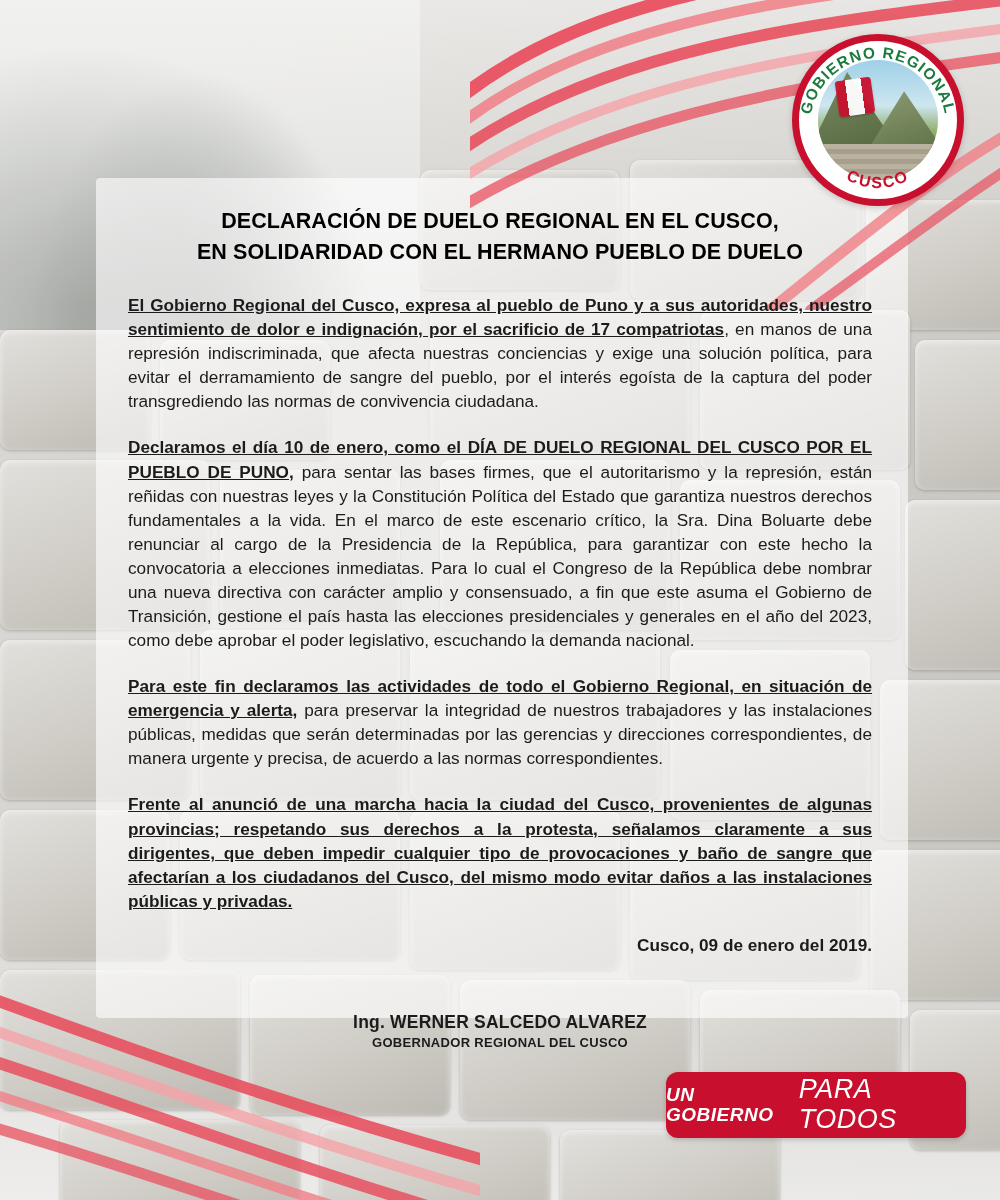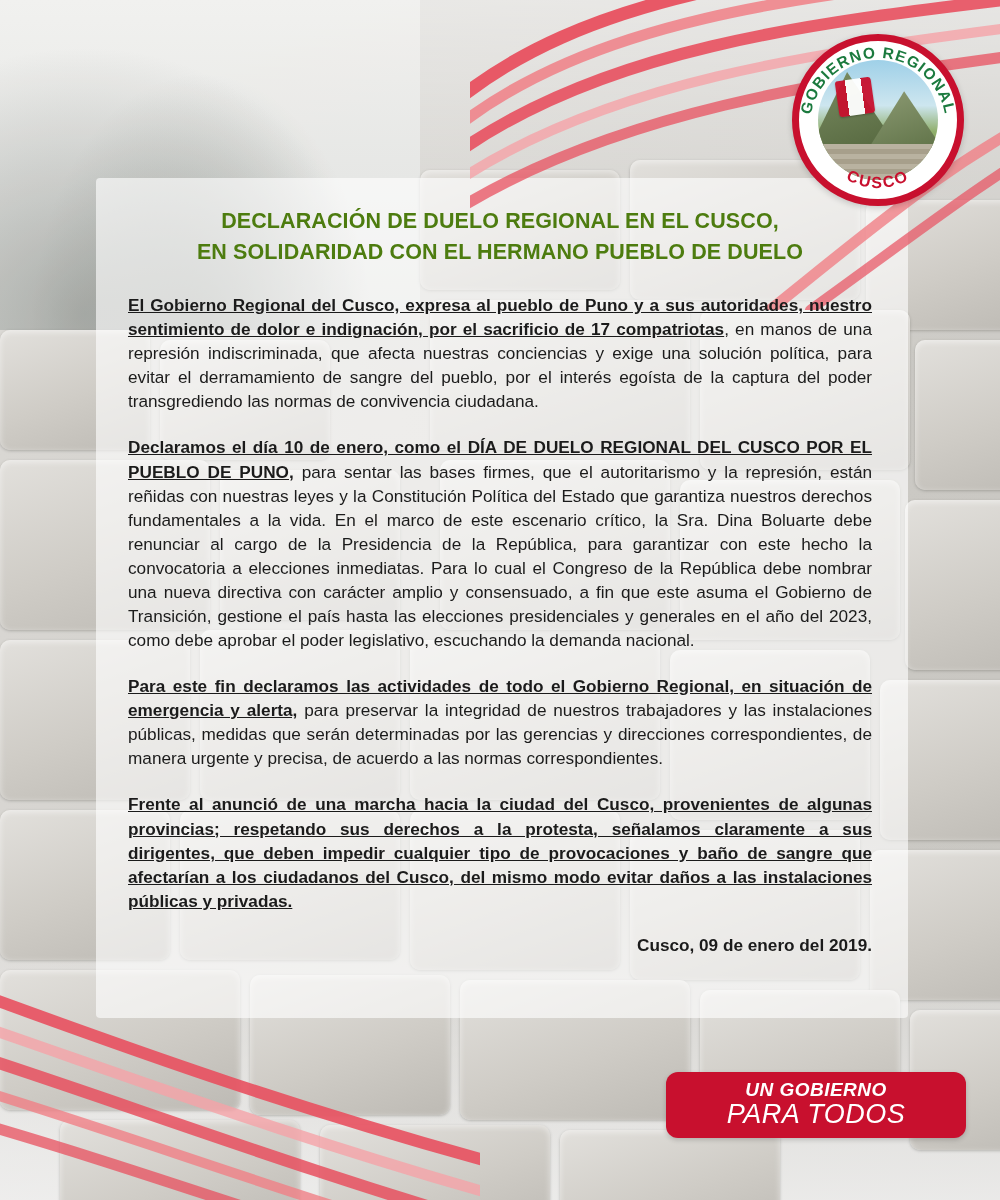--- a/index.html
+++ b/index.html
@@ -134,21 +134,21 @@
   
   .doc {
     position: absolute;
     left: 128px;
     top: 206px;
     width: 744px;
   }
   h1.title {
     margin: 0 0 26px 0;
     text-align: center;
-    color: #4d7c0f;
+    color: #000000;
     font-size: 21.5px;
     font-weight: bold;
     line-height: 1.42;
     letter-spacing: .1px;
   }
   .para {
     margin: 0 0 22px 0;
     color: #1b1b1b;
     font-size: 17.2px;
     line-height: 1.40;
@@ -185,21 +185,21 @@
   .slogan {
     position: absolute;
     right: 34px;
     bottom: 62px;
     width: 300px;
     height: 66px;
     background: #c8102e;
     border-radius: 12px;
     color: #ffffff;
     display: flex;
-    flex-direction: column;
+    flex-direction: row;
     align-items: center;
     justify-content: center;
     box-shadow: 0 2px 5px rgba(0,0,0,.18);
   }
   .slogan .l1 {
     font-style: italic;
     font-weight: bold;
     font-size: 19px;
     letter-spacing: .5px;
     line-height: 1.05;
@@ -320,20 +320,24 @@
     <p class="para"><b>El Gobierno Regional del Cusco, expresa al pueblo de Puno y a sus autoridades, nuestro sentimiento de dolor e indignación, por el sacrificio de 17 compatriotas</b><span>, en manos de una represión indiscriminada, que afecta nuestras conciencias y exige una solución política, para evitar el derramamiento de sangre del pueblo, por el interés egoísta de la captura del poder transgrediendo las normas de convivencia ciudadana.</span></p>
 
     <p class="para"><b>Declaramos el día 10 de enero, como el DÍA DE DUELO REGIONAL DEL CUSCO POR EL PUEBLO DE PUNO,</b><span> para sentar las bases firmes, que el autoritarismo y la represión, están reñidas con nuestras leyes y la Constitución Política del Estado que garantiza nuestros derechos fundamentales a la vida.  En el marco de este escenario crítico, la Sra. Dina Boluarte debe renunciar al cargo de la Presidencia de la República, para garantizar con este hecho la convocatoria a elecciones inmediatas. Para lo cual el Congreso de la República debe nombrar una nueva directiva con carácter amplio y consensuado, a fin que este asuma el Gobierno de Transición, gestione el país hasta las elecciones presidenciales y generales en el año del 2023, como debe aprobar el poder legislativo, escuchando la demanda nacional.</span></p>
 
     <p class="para"><b>Para este fin declaramos las actividades de todo el Gobierno Regional, en situación de emergencia y alerta,</b><span> para preservar la integridad de nuestros trabajadores y las instalaciones públicas, medidas que serán determinadas por las gerencias y direcciones correspondientes, de manera urgente y precisa, de acuerdo a las normas correspondientes.</span></p>
 
     <p class="para"><b>Frente al anunció de una marcha hacia la ciudad del Cusco, provenientes de algunas provincias; respetando sus derechos a la protesta, señalamos claramente a sus dirigentes, que deben impedir cualquier tipo de provocaciones y baño de sangre que afectarían a los ciudadanos del Cusco, del mismo modo evitar daños a las instalaciones públicas y privadas.</b></p>
 
     <p class="place-date">Cusco, 09 de enero del 2019.</p>
 
+    <div class="sign">
+      <div class="name">Ing. WERNER SALCEDO ALVAREZ</div>
+      <div class="role">GOBERNADOR REGIONAL DEL CUSCO</div>
+    </div>
   </div>
 
   <div class="slogan">
     <div class="l1">UN GOBIERNO</div>
     <div class="l2">PARA TODOS</div>
   </div>
 
 </div>
 
 </body></html>

